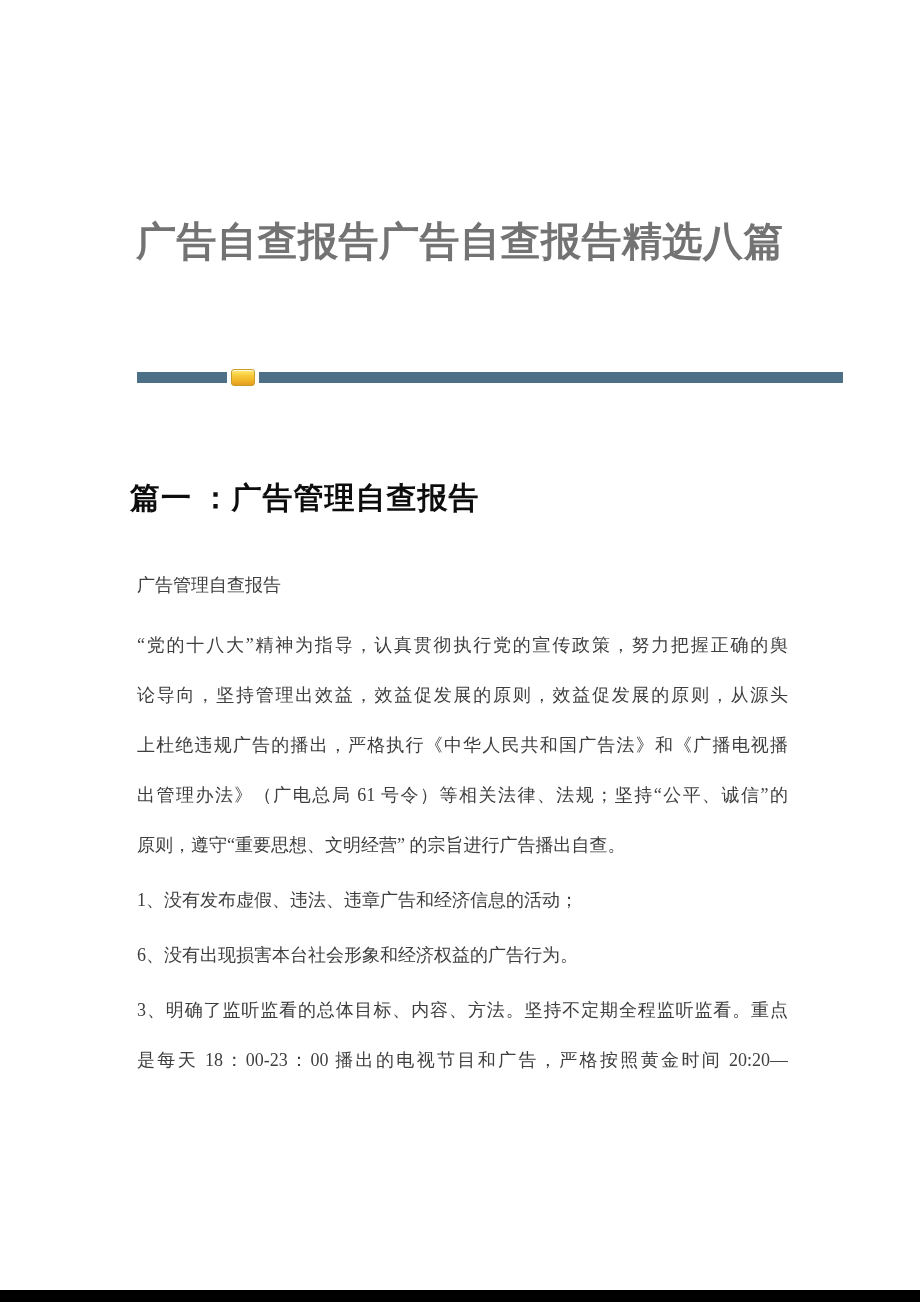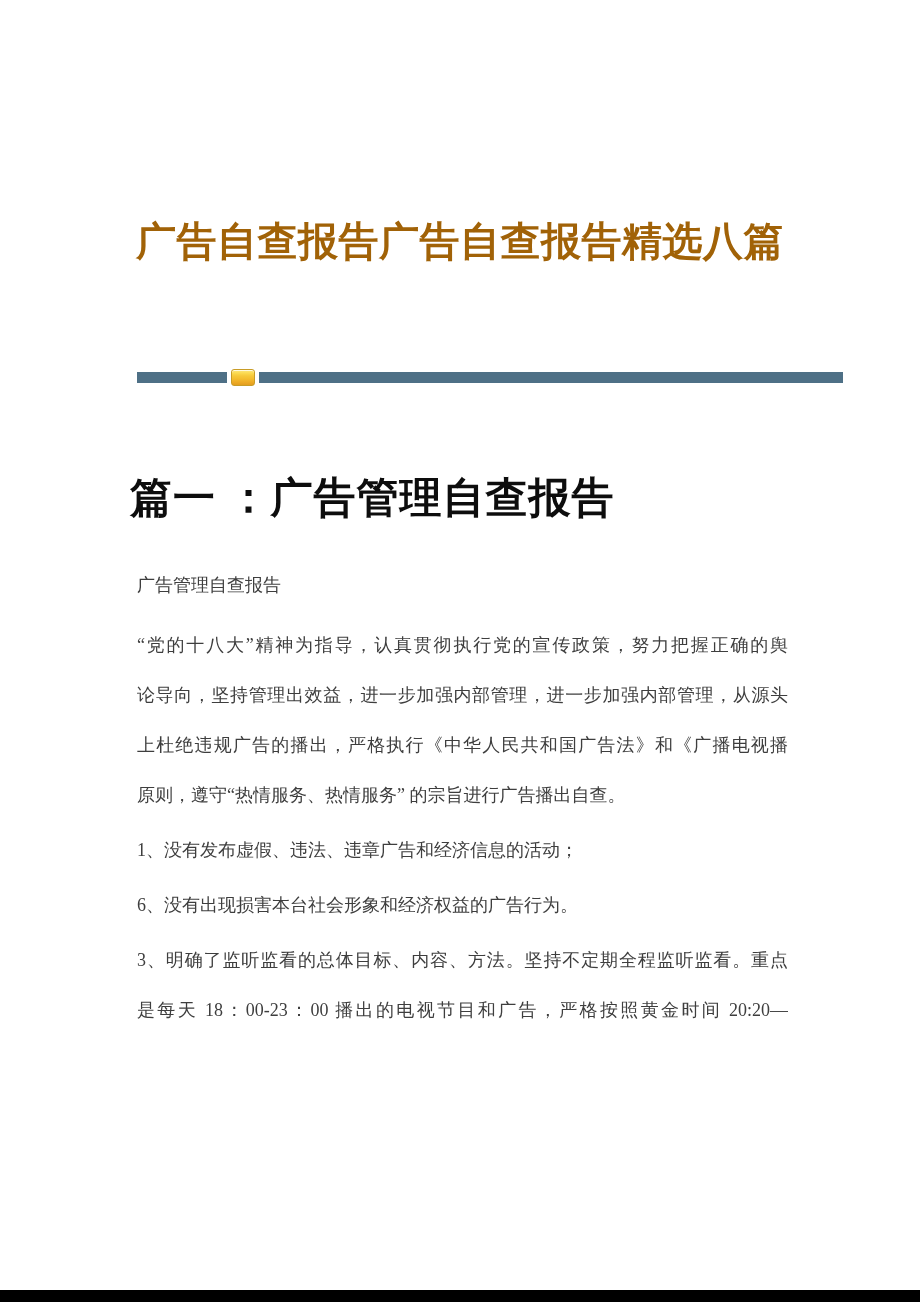--- a/index.html
+++ b/index.html
@@ -15,21 +15,21 @@
   .title {
     position: absolute;
     top: 212px;
     left: 0;
     width: 100%;
     margin: 0;
     text-align: center;
     font-size: 40px;
     line-height: 60px;
     font-weight: bold;
-    color: #a16207;
+    color: #737373;
     letter-spacing: 0.5px;
   }
   .divider {
     position: absolute;
     top: 369px;
     left: 137px;
     width: 706px;
     height: 17px;
     display: flex;
     align-items: center;
@@ -52,21 +52,21 @@
     background: linear-gradient(180deg,
       #fde87f 0%, #fbd94f 22%, #f6c83a 40%,
       #f4be2f 58%, #eead27 78%, #e39d1f 100%);
     box-shadow: inset 0 1px 0 rgba(255,255,255,0.75);
   }
   .heading {
     position: absolute;
     top: 475px;
     left: 130px;
     margin: 0;
-    font-size: 42px;
+    font-size: 30px;
     line-height: 46px;
     font-weight: bold;
     color: #0d0d0d;
     letter-spacing: 1px;
     white-space: nowrap;
   }
   .body {
     position: absolute;
     top: 560px;
     left: 137px;
@@ -110,23 +110,24 @@
   </div>
 
   <h2 class="heading">篇一 ：广告管理自查报告</h2>
 
   <div class="body" id="body-host">
       <div class="paragraph first">
         <div class="line">广告管理自查报告</div>
       </div>
       <div class="paragraph">
         <div class="line fill">“党的十八大”精神为指导，认真贯彻执行党的宣传政策，努力把握正确的舆</div>
-        <div class="line fill">论导向，坚持管理出效益，进一步加强内部管理，进一步加强内部管理，从源头</div>
+        <div class="line fill">论导向，坚持管理出效益，效益促发展的原则，效益促发展的原则，从源头</div>
         <div class="line fill">上杜绝违规广告的播出，严格执行《中华人民共和国广告法》和《广播电视播</div>
-        <div class="line">原则，遵守“热情服务、热情服务” 的宗旨进行广告播出自查。</div>
+        <div class="line fill">出管理办法》（广电总局 61 号令）等相关法律、法规；坚持“公平、诚信”的</div>
+        <div class="line">原则，遵守“重要思想、文明经营” 的宗旨进行广告播出自查。</div>
       </div>
       <div class="paragraph">
         <div class="line">1、没有发布虚假、违法、违章广告和经济信息的活动；</div>
       </div>
       <div class="paragraph">
         <div class="line">6、没有出现损害本台社会形象和经济权益的广告行为。</div>
       </div>
       <div class="paragraph">
         <div class="line fill">3、明确了监听监看的总体目标、内容、方法。坚持不定期全程监听监看。重点</div>
         <div class="line fill">是每天 18：00-23：00 播出的电视节目和广告，严格按照黄金时间 20:20—</div>

